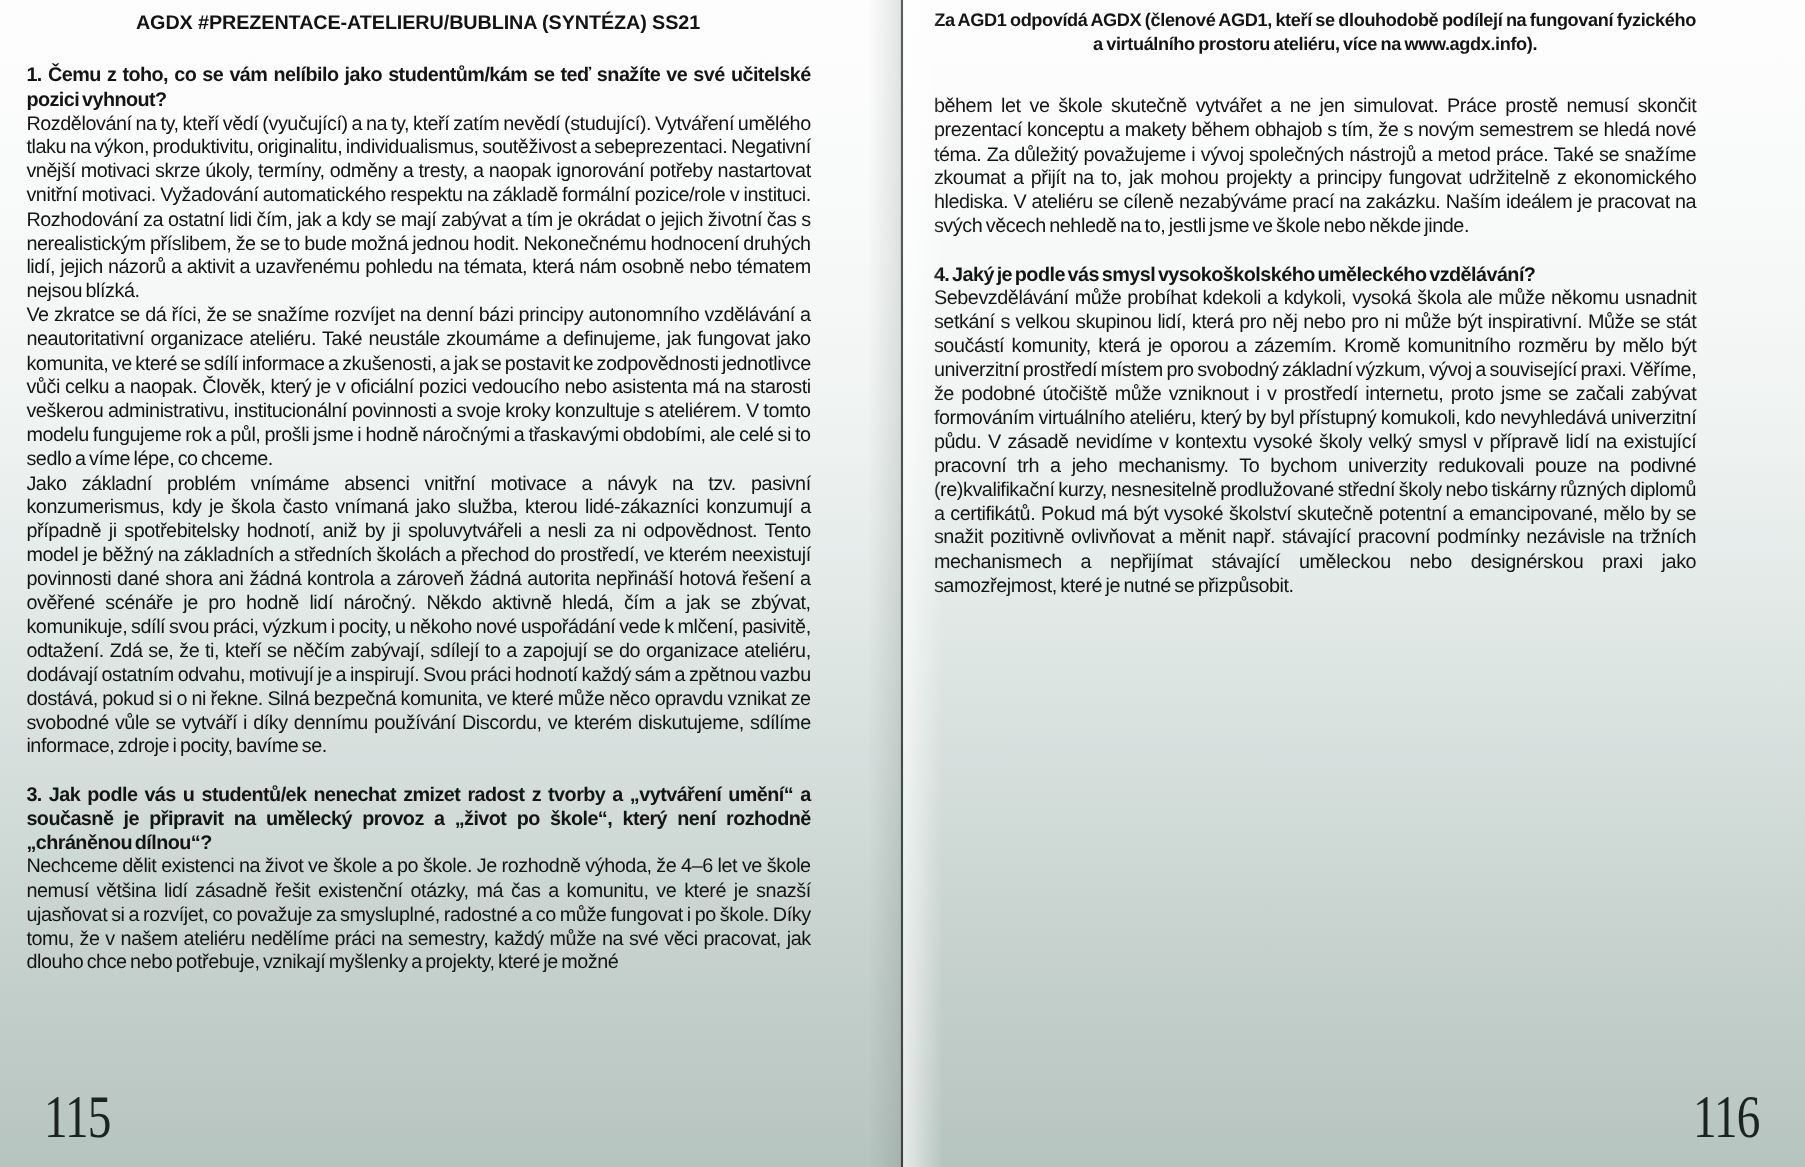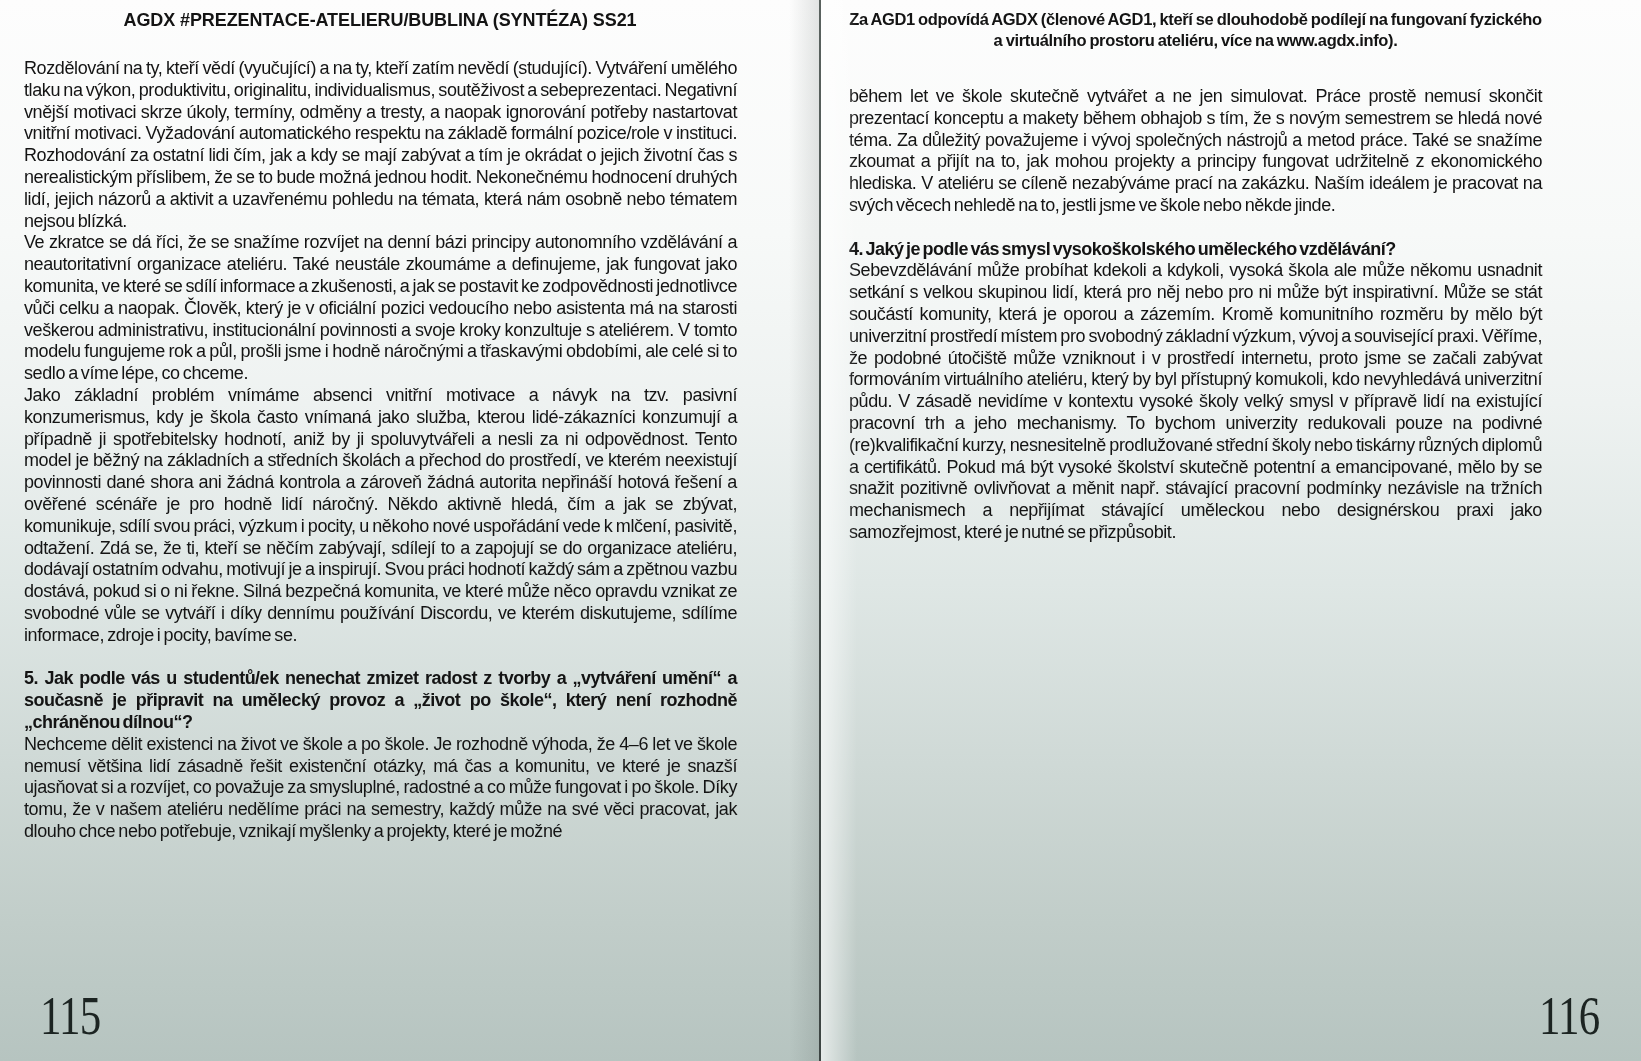--- a/index.html
+++ b/index.html
@@ -92,30 +92,31 @@
 <body>
 
 <div class="spread">
 
   <section class="page page-left">
     <header class="page-header">AGDX #PREZENTACE-ATELIERU/BUBLINA (SYNTÉZA) SS21</header>
 
     <div class="content">
 
       <section class="qa-section first">
+        <h2 class="qa-heading">1. Čemu z toho, co se vám nelíbilo jako studentům/kám se teď snažíte ve své učitelské pozici vyhnout?</h2>
         <p>Rozdělování na ty, kteří vědí (vyučující) a na ty, kteří zatím nevědí (studující). Vytváření umělého tlaku na výkon, produktivitu, originalitu, individualismus, soutěživost a sebeprezentaci. Negativní vnější motivaci skrze úkoly, termíny, odměny a tresty, a naopak ignorování potřeby nastartovat vnitřní motivaci. Vyžadování automatického respektu na základě formální pozice/role v instituci. Rozhodování za ostatní lidi čím, jak a kdy se mají zabývat a tím je okrádat o jejich životní čas s nerealistickým příslibem, že se to bude možná jednou hodit. Nekonečnému hodnocení druhých lidí, jejich názorů a aktivit a uzavřenému pohledu na témata, která nám osobně nebo tématem nejsou blízká.</p>
         <p>Ve zkratce se dá říci, že se snažíme rozvíjet na denní bázi principy autonomního vzdělávání a neautoritativní organizace ateliéru. Také neustále zkoumáme a definujeme, jak fungovat jako komunita, ve které se sdílí informace a zkušenosti, a jak se postavit ke zodpovědnosti jednotlivce vůči celku a naopak. Člověk, který je v oficiální pozici vedoucího nebo asistenta má na starosti veškerou administrativu, institucionální povinnosti a svoje kroky konzultuje s ateliérem. V tomto modelu fungujeme rok a půl, prošli jsme i hodně náročnými a třaskavými obdobími, ale celé si to sedlo a víme lépe, co chceme.</p>
       </section>
 
       <section class="qa-section">
         <p>Jako základní problém vnímáme absenci vnitřní motivace a návyk na tzv. pasivní konzumerismus, kdy je škola často vnímaná jako služba, kterou lidé-zákazníci konzumují a případně ji spotřebitelsky hodnotí, aniž by ji spoluvytvářeli a nesli za ni odpovědnost. Tento model je běžný na základních a středních školách a přechod do prostředí, ve kterém neexistují povinnosti dané shora ani žádná kontrola a zároveň žádná autorita nepřináší hotová řešení a ověřené scénáře je pro hodně lidí náročný. Někdo aktivně hledá, čím a jak se zbývat, komunikuje, sdílí svou práci, výzkum i pocity, u někoho nové uspořádání vede k mlčení, pasivitě, odtažení. Zdá se, že ti, kteří se něčím zabývají, sdílejí to a zapojují se do organizace ateliéru, dodávají ostatním odvahu, motivují je a inspirují. Svou práci hodnotí každý sám a zpětnou vazbu dostává, pokud si o ni řekne. Silná bezpečná komunita, ve které může něco opravdu vznikat ze svobodné vůle se vytváří i díky dennímu používání Discordu, ve kterém diskutujeme, sdílíme informace, zdroje i pocity, bavíme se.</p>
       </section>
 
       <section class="qa-section">
-        <h2 class="qa-heading">5. Jak podle vás u studentů/ek nenechat zmizet radost z tvorby a „vytváření umění“ a současně je připravit na umělecký provoz a „život po škole“, který není rozhodně „chráněnou dílnou“?</h2>
+        <h2 class="qa-heading">3. Jak podle vás u studentů/ek nenechat zmizet radost z tvorby a „vytváření umění“ a současně je připravit na umělecký provoz a „život po škole“, který není rozhodně „chráněnou dílnou“?</h2>
         <p>Nechceme dělit existenci na život ve škole a po škole. Je rozhodně výhoda, že 4–6 let ve škole nemusí většina lidí zásadně řešit existenční otázky, má čas a komunitu, ve které je snazší ujasňovat si a rozvíjet, co považuje za smysluplné, radostné a co může fungovat i po škole. Díky tomu, že v našem ateliéru nedělíme práci na semestry, každý může na své věci pracovat, jak dlouho chce nebo potřebuje, vznikají myšlenky a projekty, které je možné</p>
       </section>
 
     </div>
 
     <div class="page-number">115</div>
   </section>
 
   <section class="page page-right">
     <header class="page-header">Za AGD1 odpovídá AGDX (členové AGD1, kteří se dlouhodobě podílejí na fungovaní fyzického a virtuálního prostoru ateliéru, více na www.agdx.info).</header>

